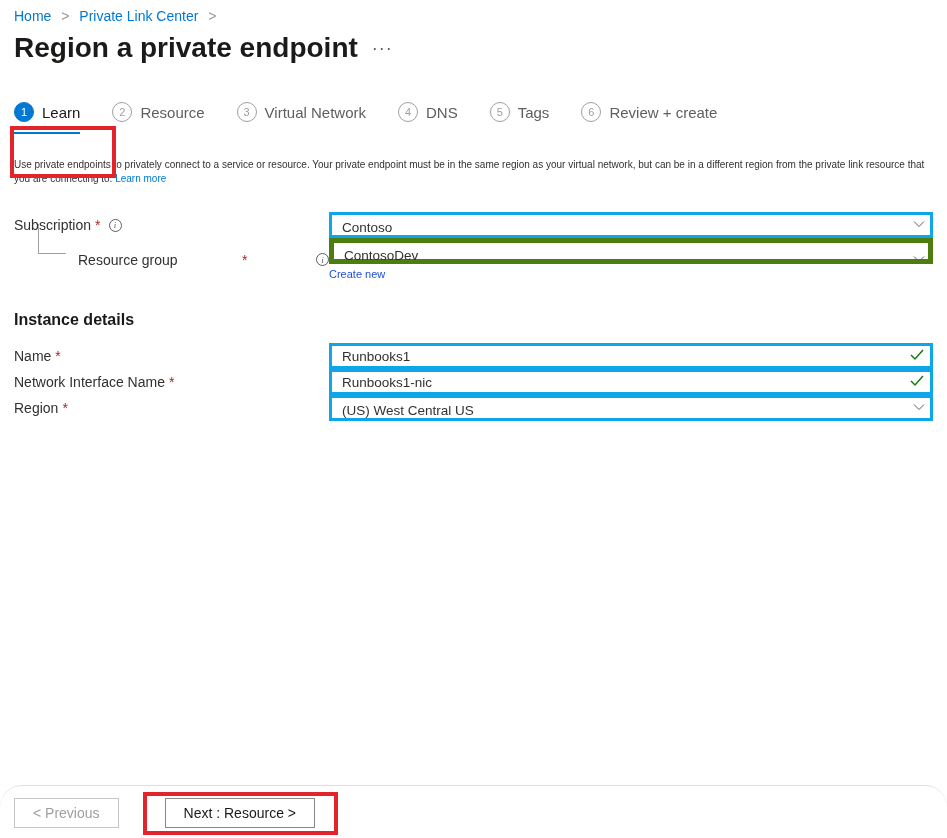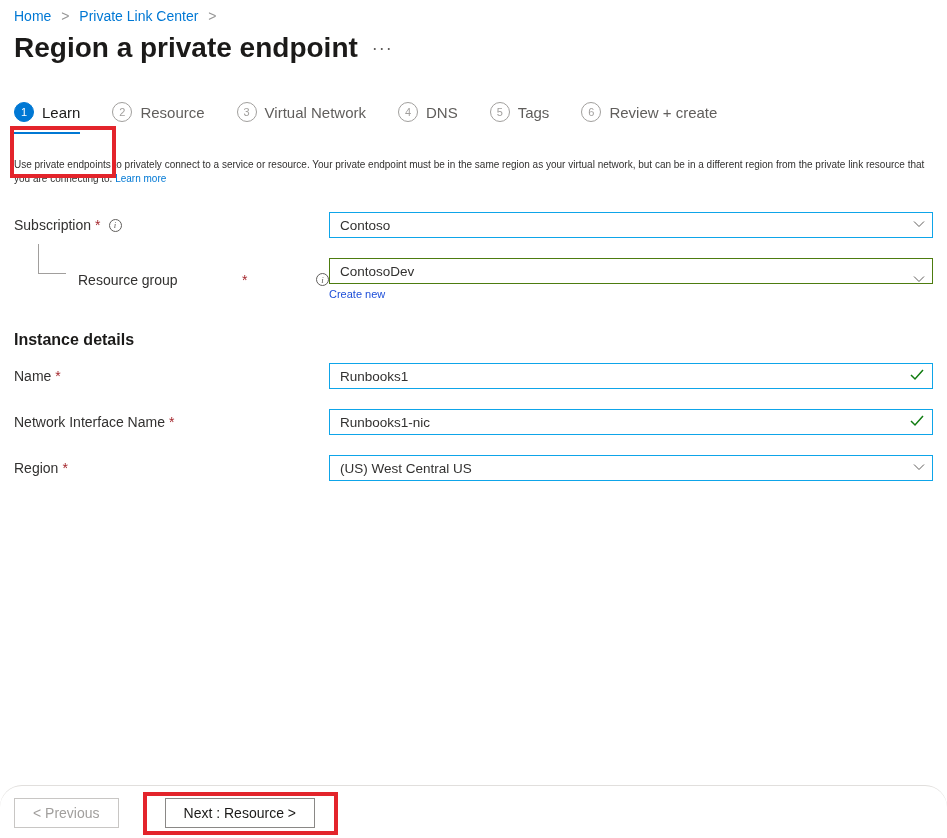--- a/index.html
+++ b/index.html
@@ -116,21 +116,21 @@
     }
     .section-title {
       font-size: 16px;
       font-weight: 600;
       color: #1b1a19;
       margin-bottom: 14px;
     }
     .form-row {
       display: flex;
       align-items: center;
-      margin-bottom: 20px;
+      margin-bottom: 0;
     }
     .form-label {
       width: 315px;
       font-size: 14px;
       color: #323130;
       display: flex;
       align-items: center;
       gap: 4px;
     }
     .req {
@@ -149,30 +149,30 @@
       margin-left: 4px;
       font-style: italic;
       font-family: Georgia, serif;
     }
     .form-control {
       flex: 1;
       position: relative;
     }
     .select-box, .input-box {
       width: 100%;
-      border: 1px solid #0ea5e9;
+      border: 3px solid #0ea5e9;
       padding: 5px 30px 5px 10px;
       font-size: 13.5px;
       color: #323130;
       background: #ffffff;
       height: 26px;
       font-family: inherit;
     }
     .select-box.special {
-      border: 1px solid #4d7c0f;
+      border: 5px solid #4d7c0f;
     }
     .chevron {
       position: absolute;
       right: 8px;
       top: 50%;
       transform: translateY(-50%);
       pointer-events: none;
     }
     .chevron svg {
       width: 12px;

